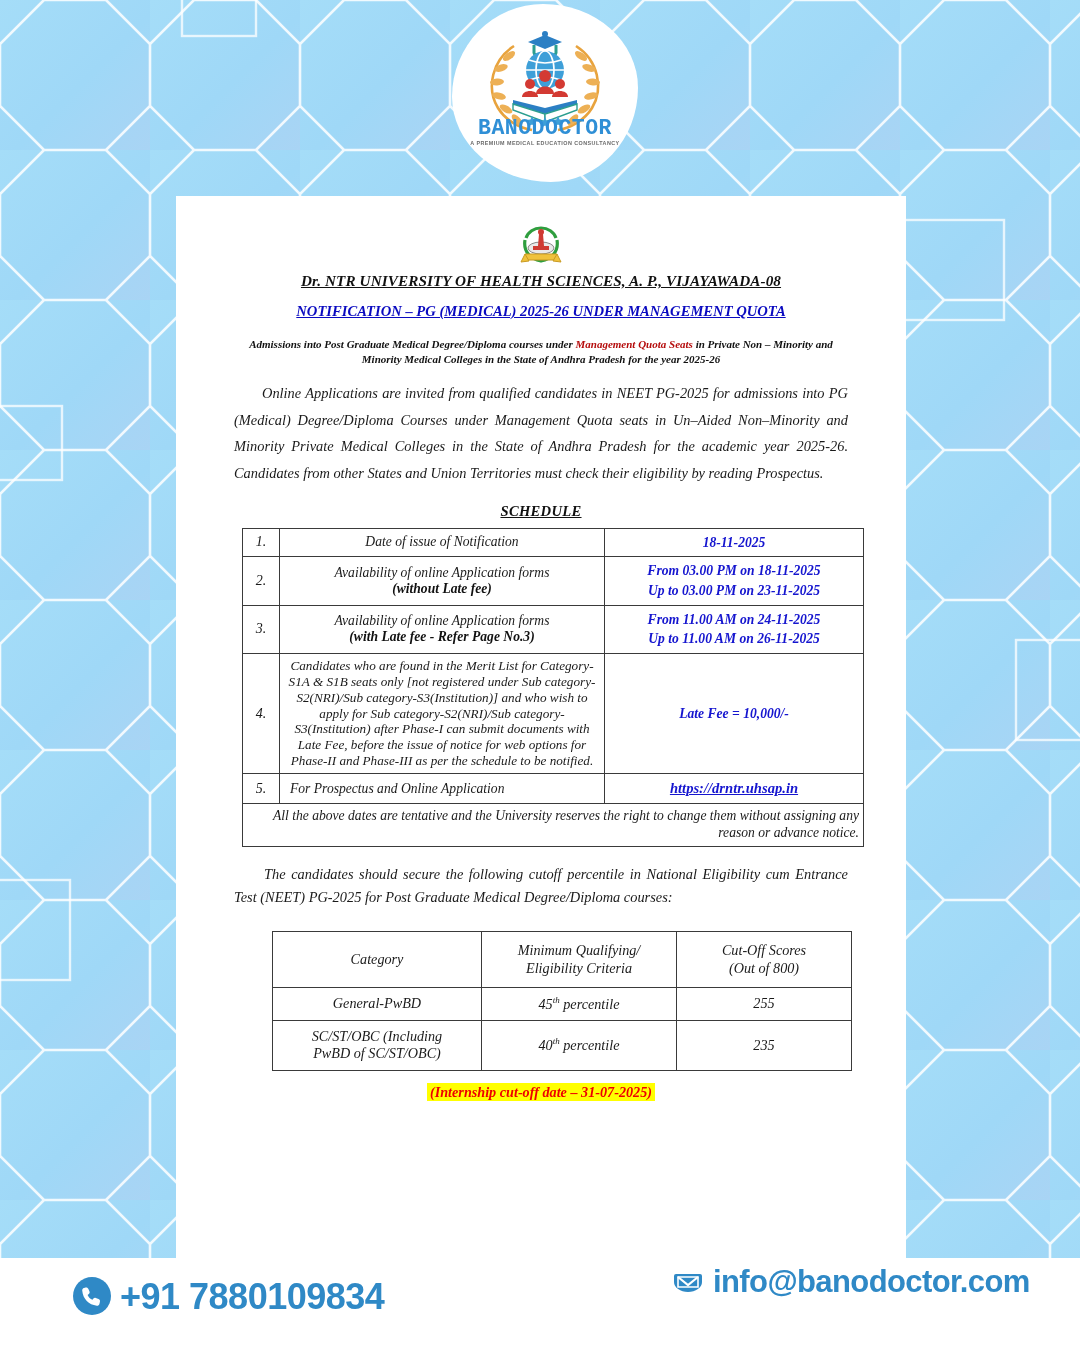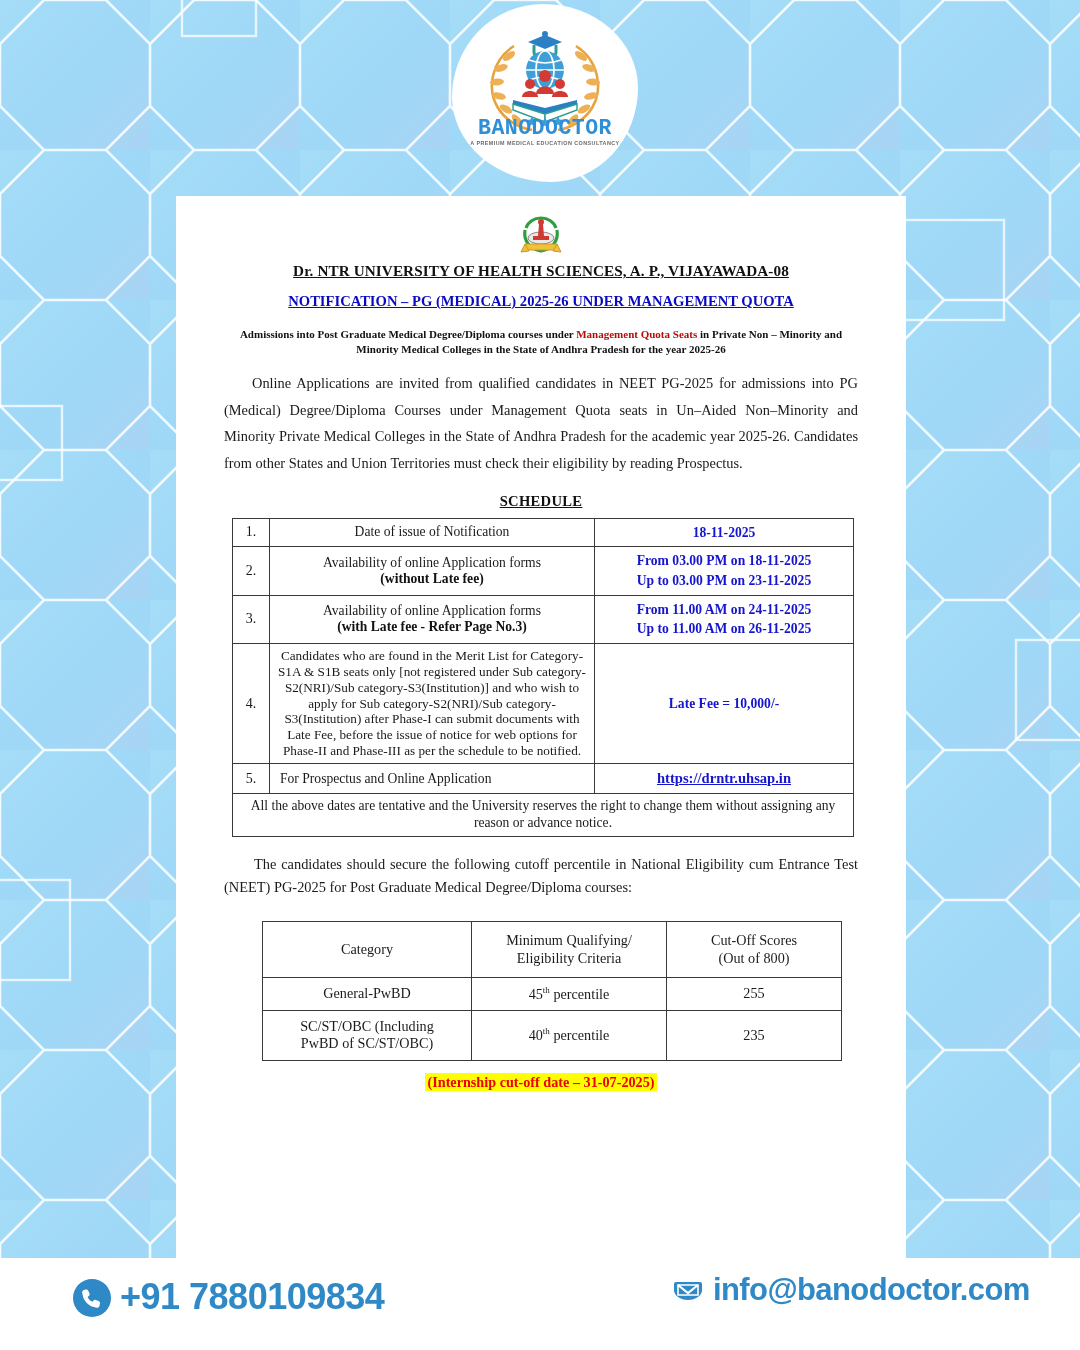--- a/index.html
+++ b/index.html
@@ -35,21 +35,21 @@
     letter-spacing:.45px;color:#6a6a6a;
   }
 
   
   #sheet{
     position:absolute;left:176px;top:196px;width:730px;height:1064px;
     background:#ffffff;z-index:2;
   }
   #doc{
     position:absolute;left:0;top:0;width:730px;height:1064px;
-    padding:0;box-sizing:border-box;
+    padding:10px;box-sizing:border-box;font-style:italic;
   }
 
   .emblem{display:block;margin:18px auto 4px auto;}
 
   .uni-title{
     text-align:center;font-size:15.2px;font-weight:bold;color:#111;
     text-decoration:underline;letter-spacing:.1px;margin:6px 0 0 0;
   }
   .notif-title{
     text-align:center;font-size:14.6px;font-weight:bold;color:#0a0ac0;
@@ -81,21 +81,21 @@
   #schedule-table td{
     border:1px solid #3a3a3a;padding:4px 4px;vertical-align:middle;
   }
   .col-no{width:28px;text-align:center;font-size:14px;color:#1a1a1a;}
   .col-desc{width:316px;text-align:center;font-size:13.6px;color:#1a1a1a;line-height:1.18;}
   .col-val{text-align:center;font-size:13.6px;font-weight:bold;color:#1515cf;line-height:1.45;}
   .col-desc b{font-weight:bold;color:#111;}
   .r4-desc{font-size:13.2px;line-height:1.2;}
   .link{color:#1515cf;text-decoration:underline;font-weight:bold;font-size:14.6px;}
   .note-row td{
-    text-align:center;font-size:13.6px;color:#1a1a1a;line-height:1.25;padding:5px 8px;
+    text-align:right;font-size:13.6px;color:#1a1a1a;line-height:1.25;padding:5px 8px;
   }
 
   .para2{
     text-align:justify;font-size:14.4px;color:#1a1a1a;line-height:1.6;
     margin:16px 48px 0 48px;text-indent:30px;
   }
 
   
   #cutoff-table{
     width:552px;margin:22px 16px 0 86px;table-layout:fixed;
@@ -114,28 +114,28 @@
     text-align:center;margin:12px 0 0 0;
   }
   .internship span{
     background:#ffff00;color:#ee0000;font-weight:bold;font-size:14.2px;
     padding:1px 3px;
   }
 
   
   #footer{position:absolute;left:0;top:1262px;width:1080px;height:88px;z-index:4;}
   .f-phone{
-    position:absolute;left:72px;top:14px;display:flex;align-items:flex-end;gap:8px;
+    position:absolute;left:72px;top:14px;display:flex;align-items:flex-start;gap:8px;
   }
   .f-phone .ftxt{
     font-family:"Liberation Sans", sans-serif;font-weight:bold;font-size:36px;
     color:#2f89c6;letter-spacing:-.5px;
   }
   .f-right{position:absolute;left:672px;top:2px;}
-  .f-line{display:flex;align-items:center;gap:9px;margin-bottom:2px;margin-top:8px;}
+  .f-line{display:flex;align-items:center;gap:9px;margin-bottom:2px;}
   .f-line .ftxt{
     font-family:"Liberation Sans", sans-serif;font-weight:bold;font-size:31px;
     color:#2f89c6;letter-spacing:-.6px;
   }
 </style>
 </head>
 <body>
 
 <svg id="bg-pattern" viewBox="0 0 1080 1350" xmlns="http://www.w3.org/2000/svg" aria-hidden="true">
   <defs>

